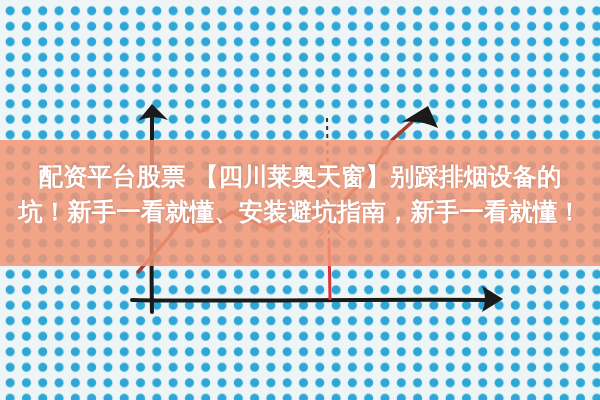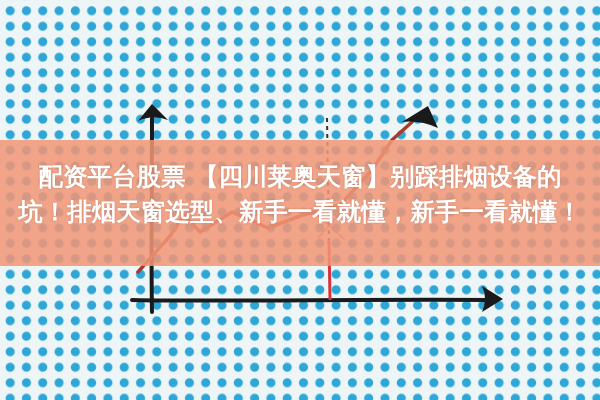--- a/index.html
+++ b/index.html
@@ -49,14 +49,14 @@
 
   <g>
     <path d="M138 272 L170 236 L184 215 L200 232 L232 212 L268 228 L300 216 L340 205 L372 170 L392 140 L412 122" stroke="#a83a2a" stroke-width="3.5" fill="none" stroke-linecap="round" stroke-linejoin="round"></path>
     <path d="M402 122 L428 106 L438 128 Q420 120 402 122 Z" fill="#1a1a1a"></path>
   </g>
 </svg>
 
 <div class="banner"></div>
 <div class="banner-text">
   <span class="line">配资平台股票 【四川莱奥天窗】别踩排烟设备的</span>
-  <span class="line">坑！排烟天窗选型、新手一看就懂，新手一看就懂！</span>
+  <span class="line">坑！新手一看就懂、安装避坑指南，新手一看就懂！</span>
 </div>
 
 </body></html>

